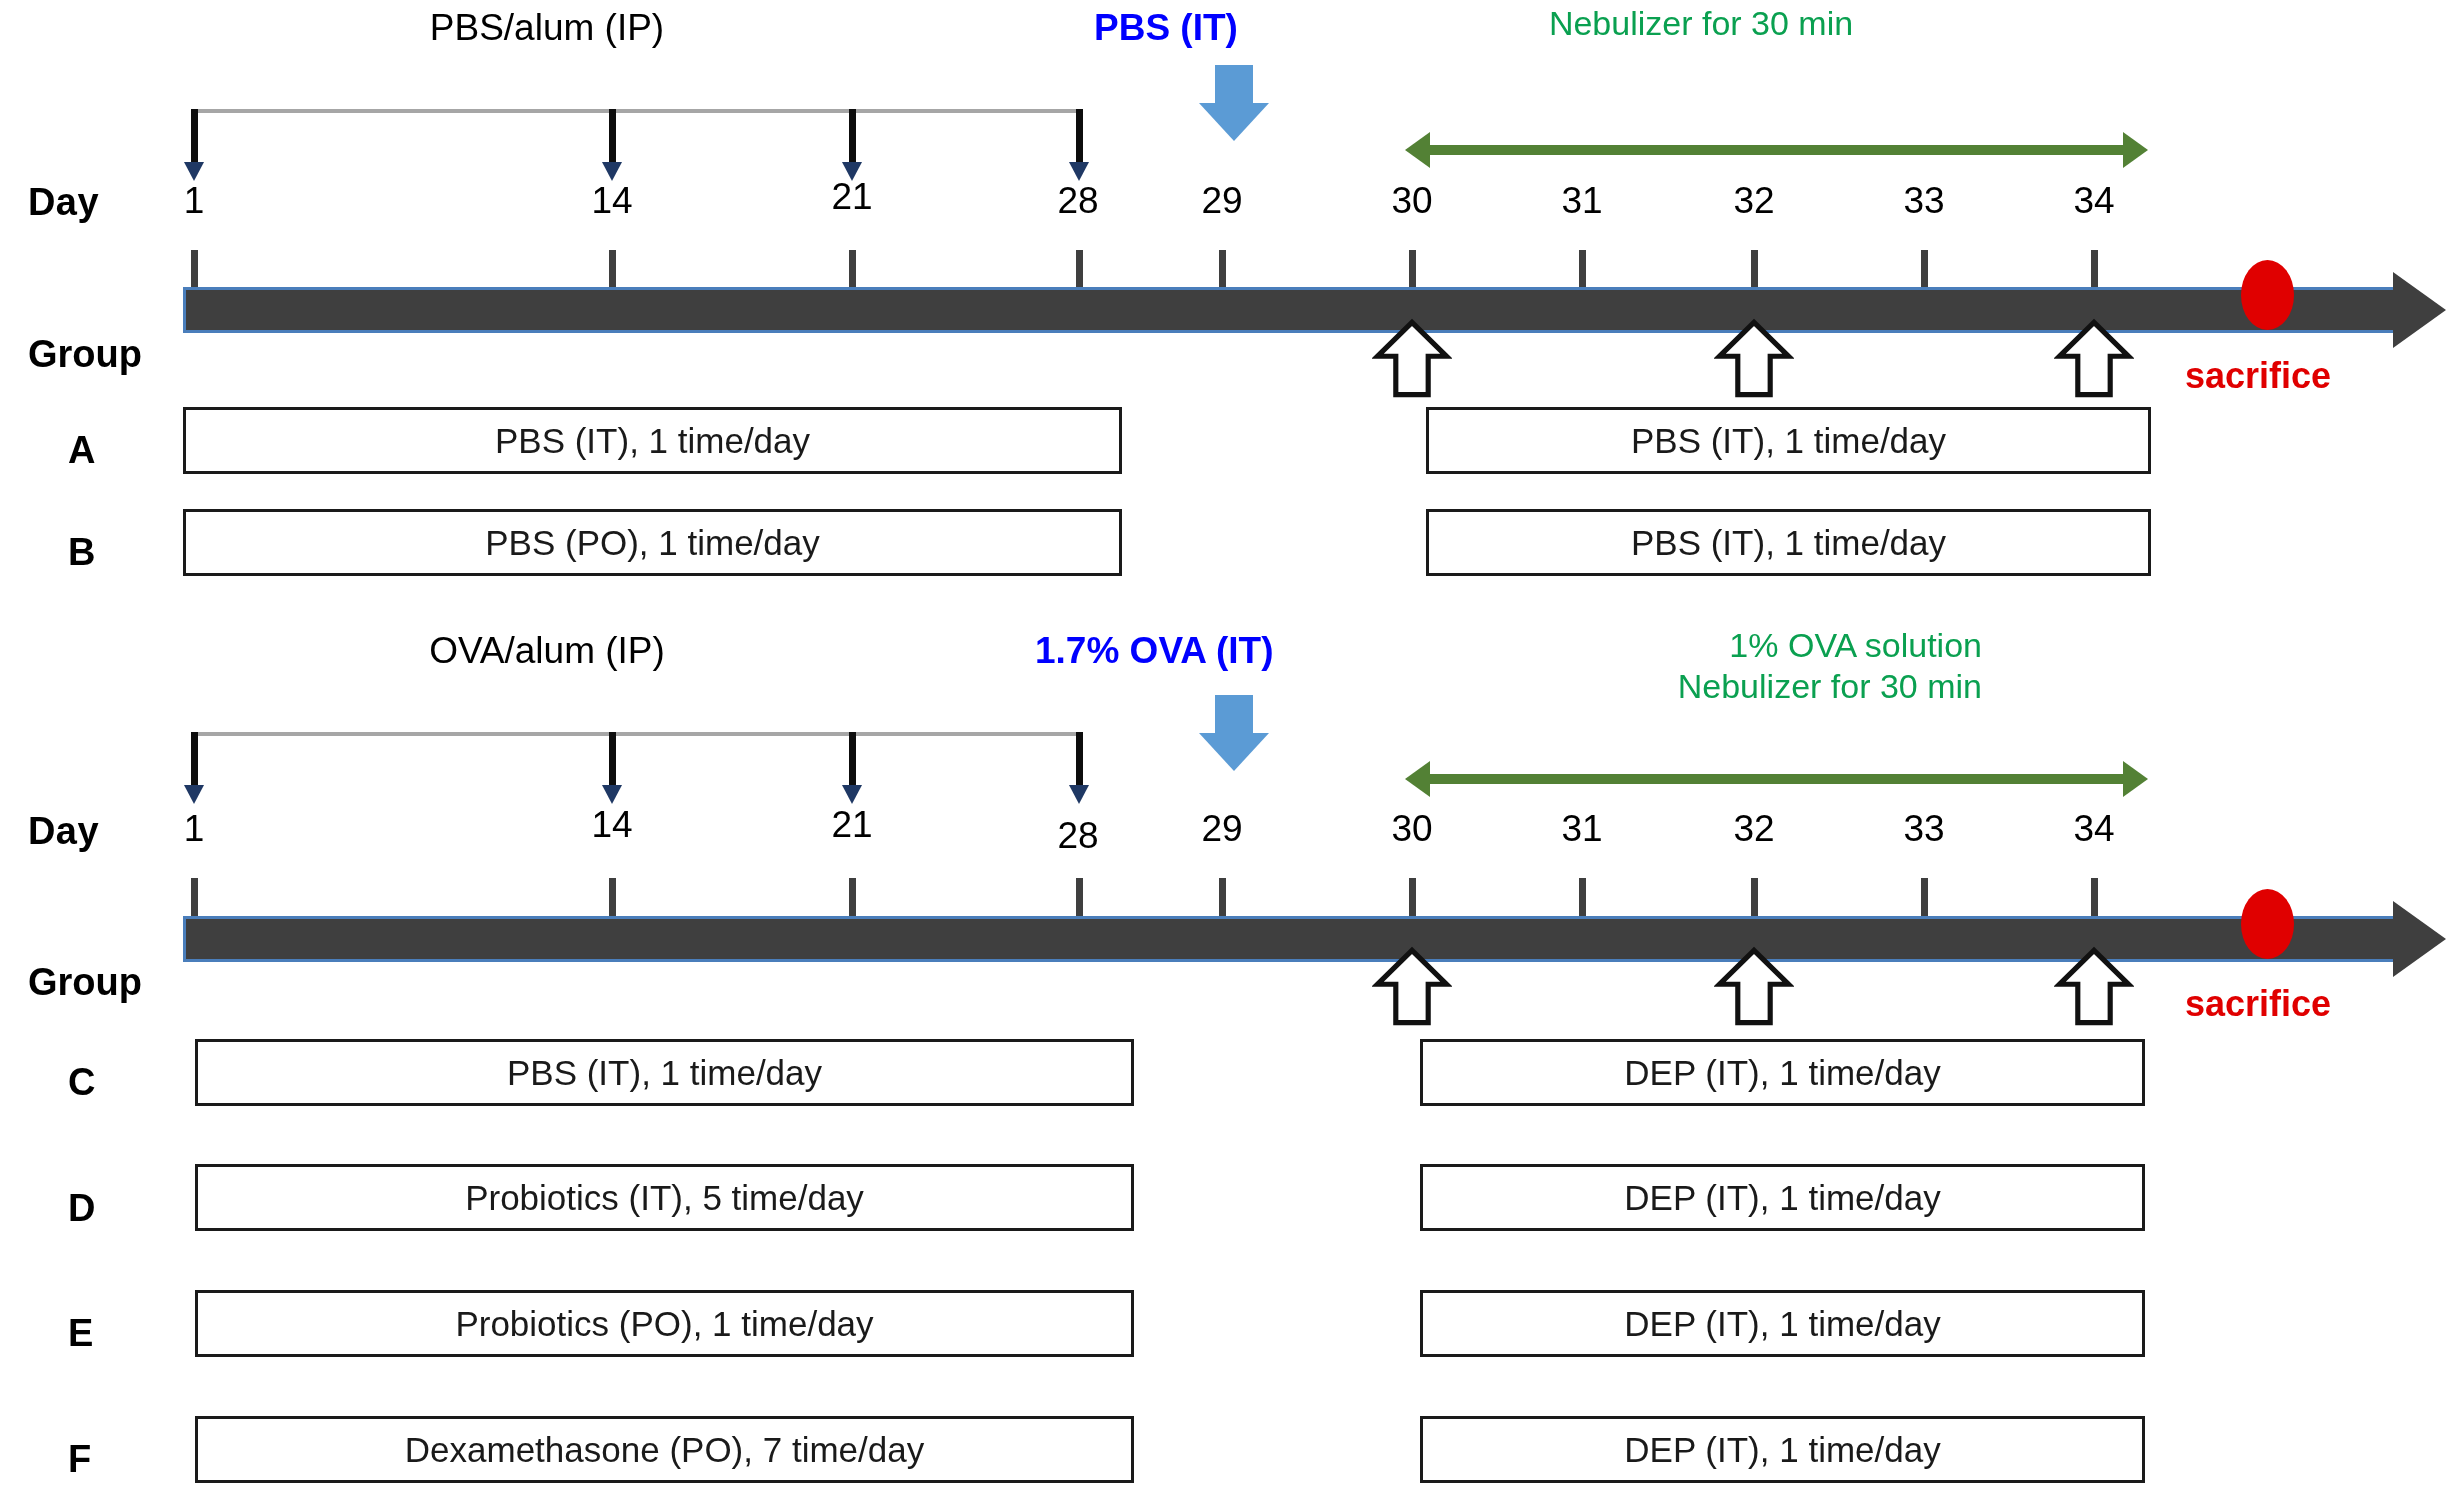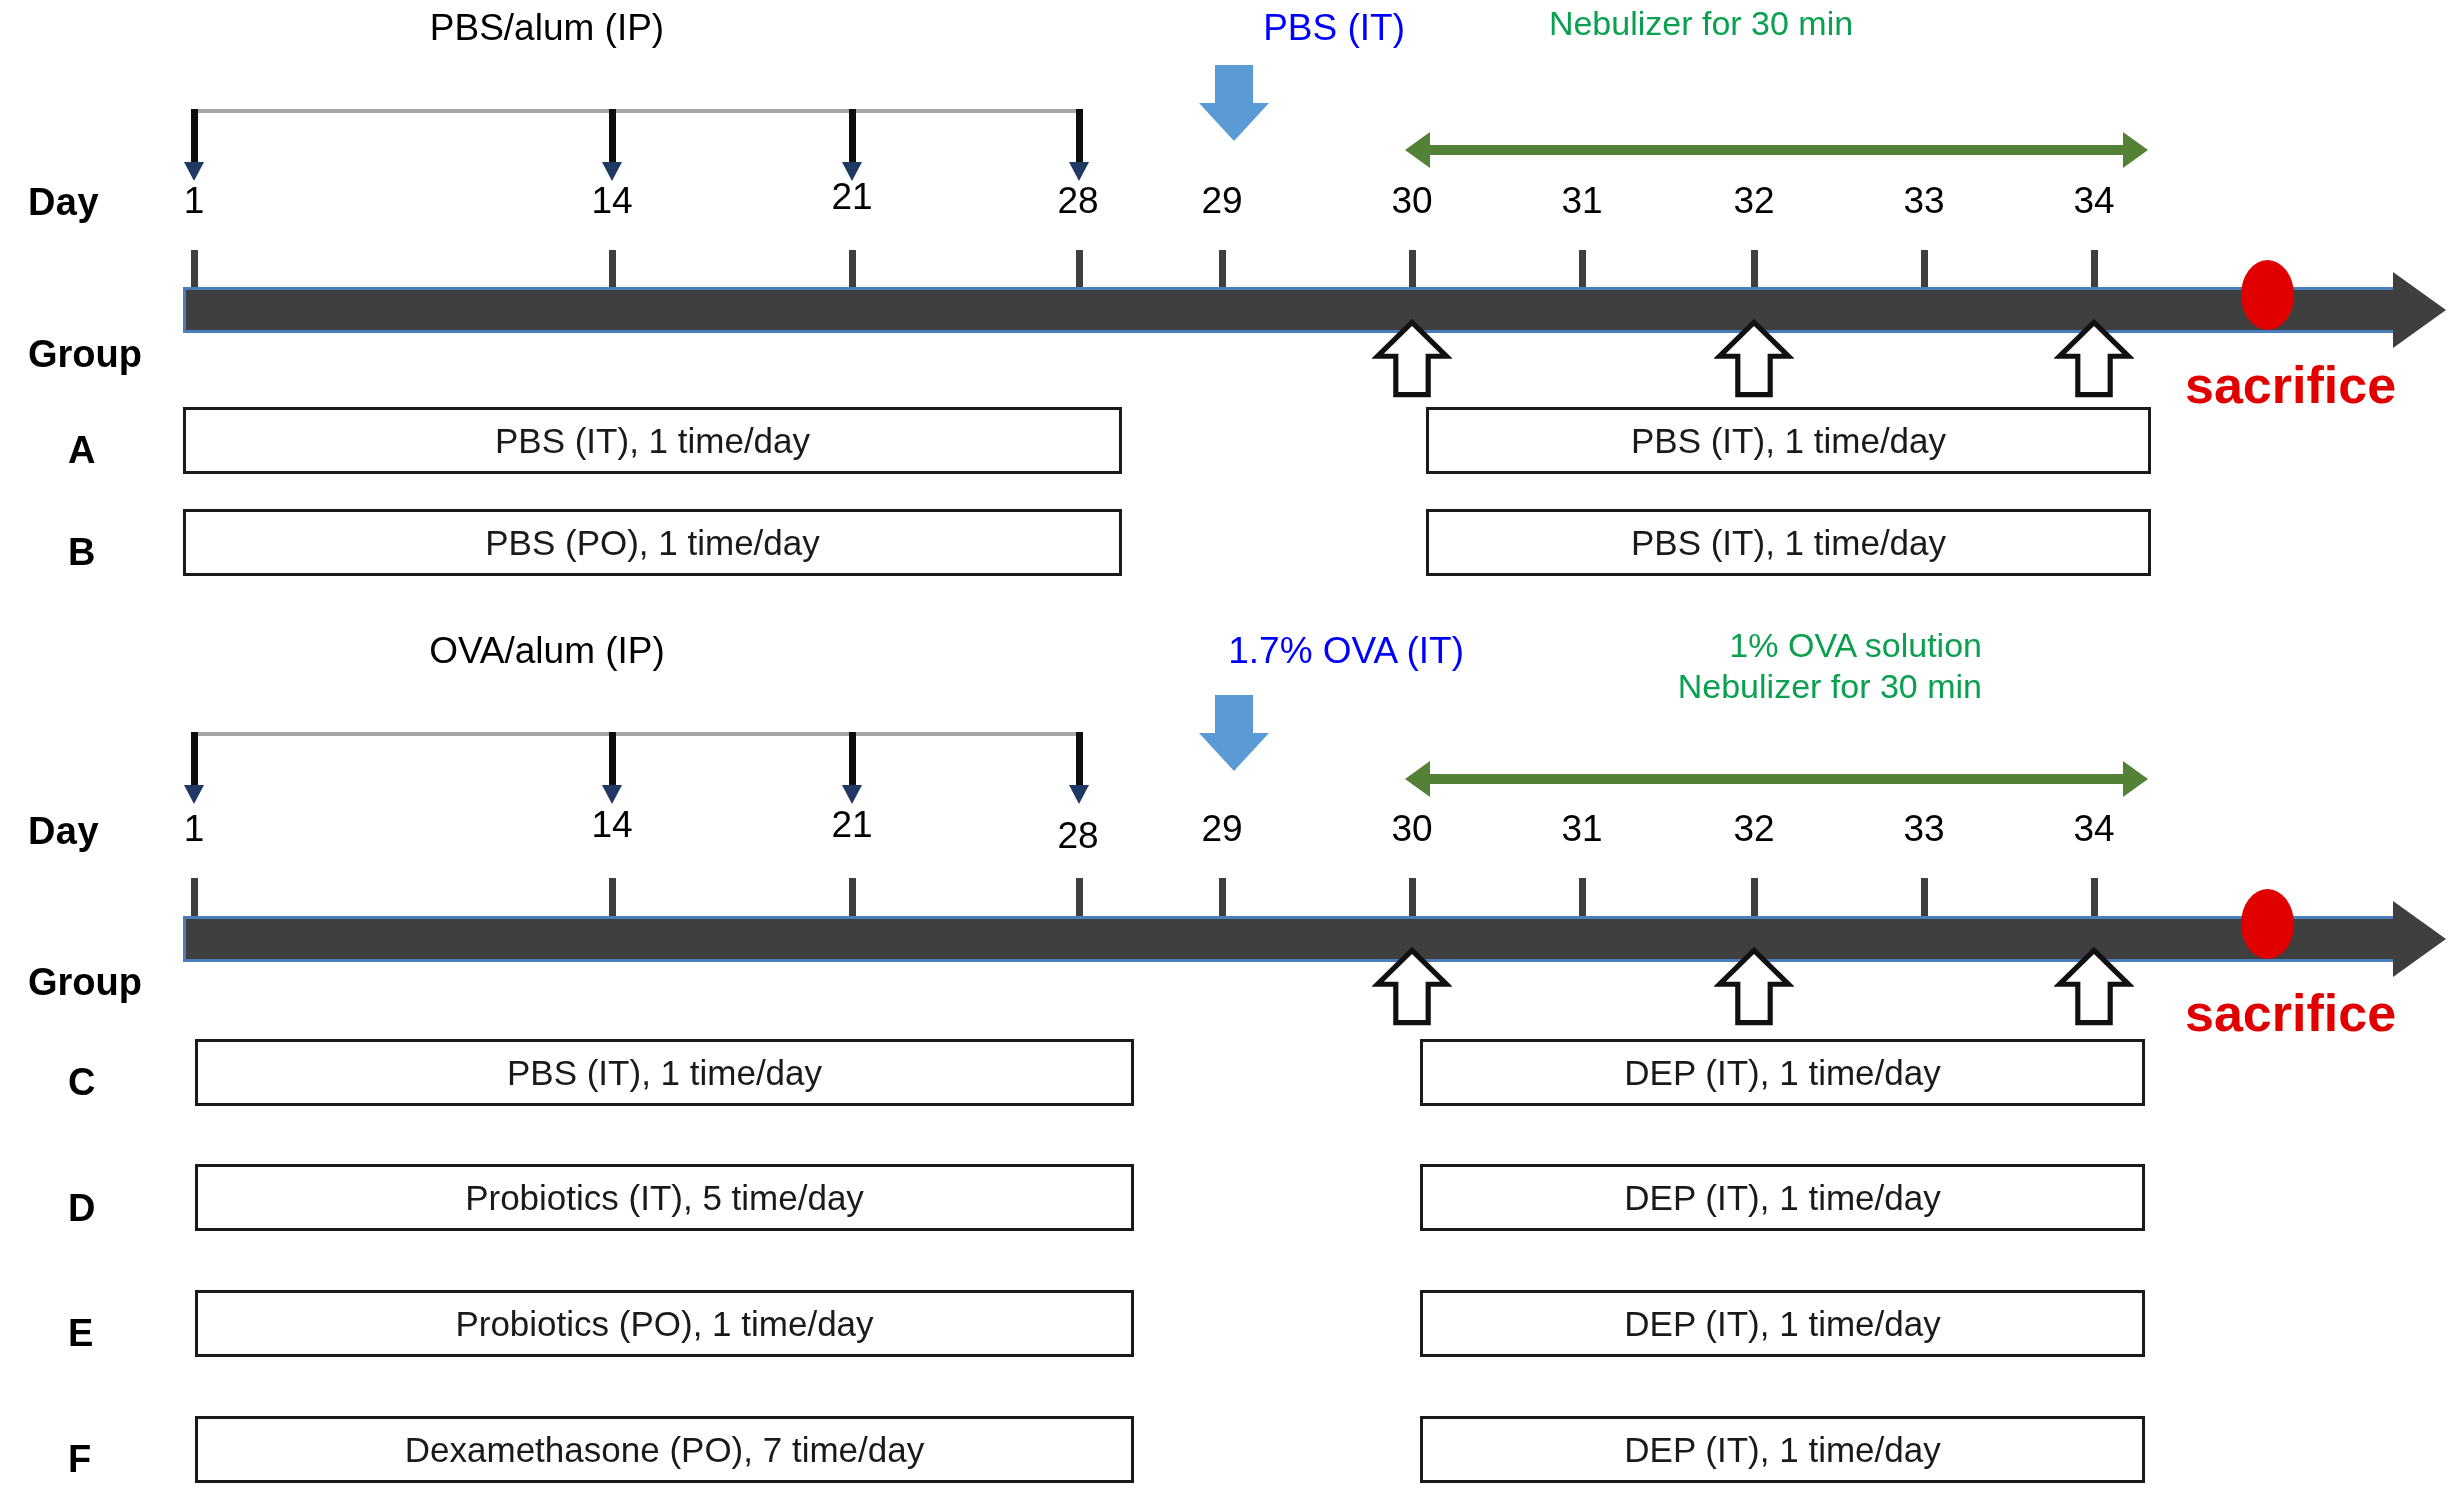--- a/index.html
+++ b/index.html
@@ -6,23 +6,23 @@
   body{width:2462px;height:1508px;position:relative;overflow:hidden;
        font-family:"Liberation Sans","DejaVu Sans",sans-serif;color:#000;}
 
   .abs{position:absolute;}
 
   
   .rowlabel{font-weight:bold;font-size:38px;letter-spacing:0.4px;}
   .grouplabel{font-weight:bold;font-size:38px;}
   .daynum{font-size:37px;text-align:center;}
   .captop{font-size:37px;text-align:center;white-space:nowrap;}
-  .capblue{font-size:37px;font-weight:normal;color:#0000ff;text-align:right;white-space:nowrap;}
+  .capblue{font-size:37px;font-weight:bold;color:#0000ff;text-align:left;white-space:nowrap;}
   .capgreen{font-size:34px;color:#0aa050;text-align:center;white-space:nowrap;line-height:1.18;}
-  .sacrifice{font-size:52px;font-weight:bold;color:#e00000;white-space:nowrap;}
+  .sacrifice{font-size:36px;font-weight:bold;color:#e00000;white-space:nowrap;}
 
   
   .tl-bar{height:46px;background:#3f3f3f;border-top:3px solid #4a7ebb;
           border-bottom:3px solid #4a7ebb;border-left:3px solid #4a7ebb;box-sizing:border-box;}
   .tl-head{width:0;height:0;border-top:38px solid transparent;border-bottom:38px solid transparent;
            border-left:53px solid #3f3f3f;}
 
   
   .tick{width:6.7px;background:#3f3f3f;}
 

